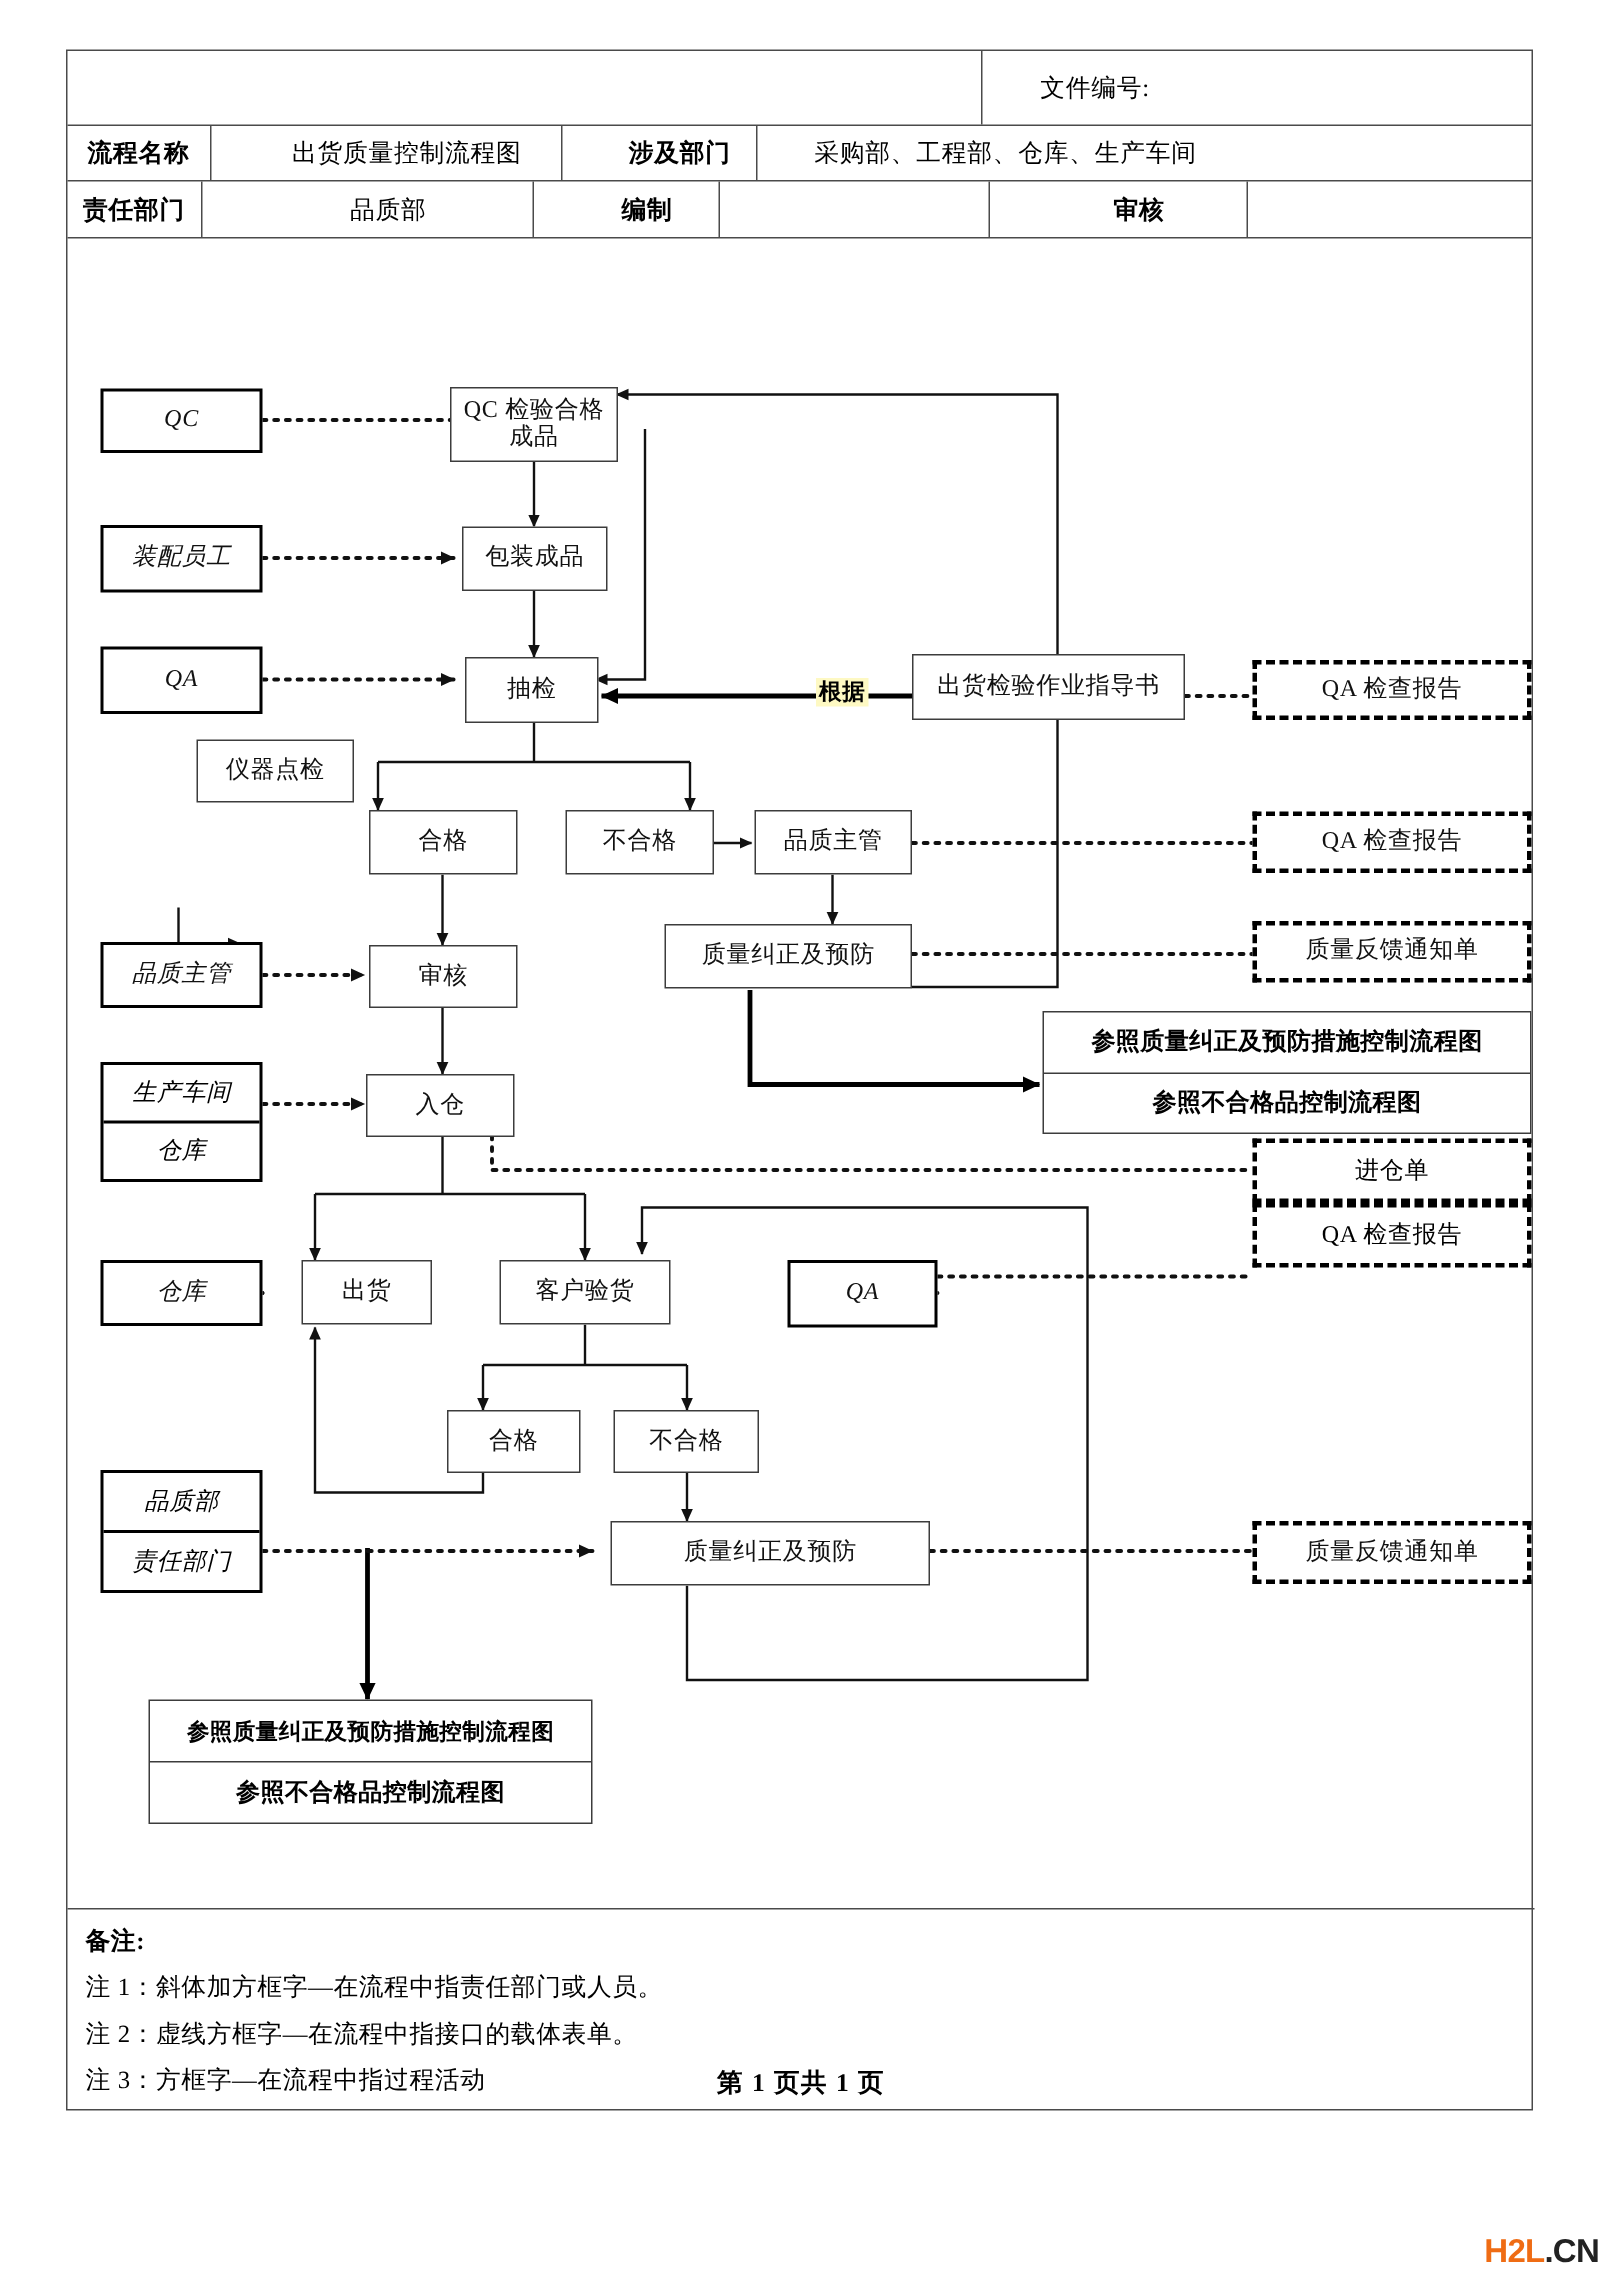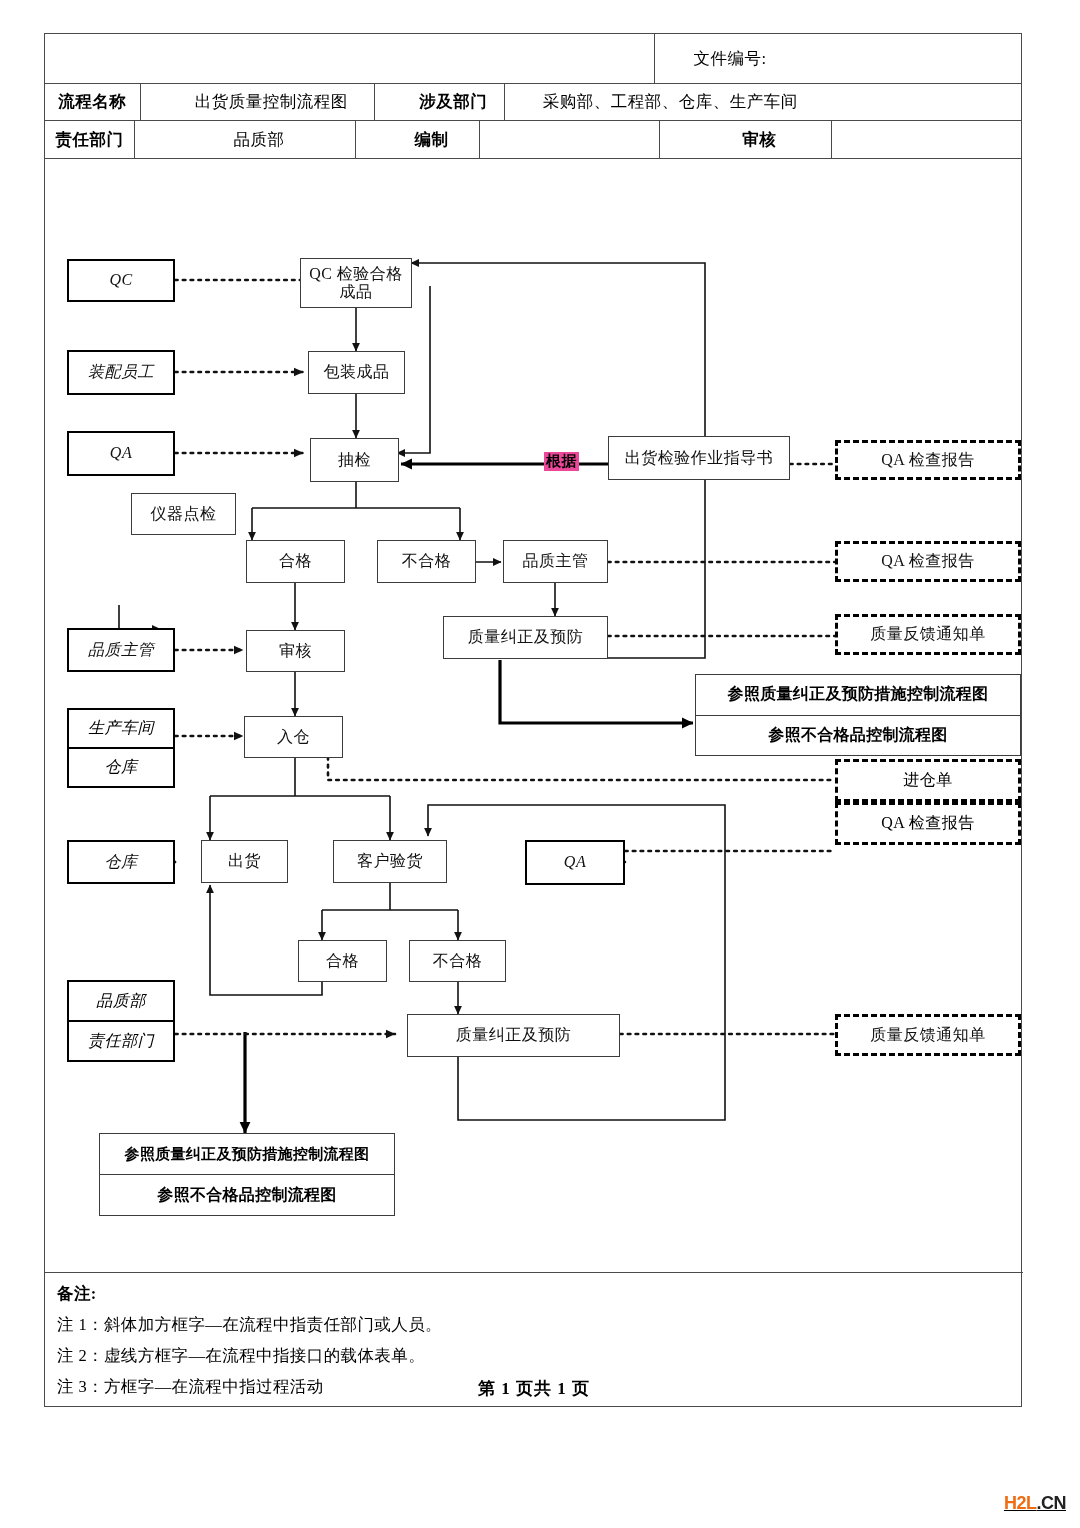--- a/index.html
+++ b/index.html
@@ -50,34 +50,34 @@
   .ref-split > div{flex:1;display:flex;align-items:center;justify-content:center;
       font-weight:bold;font-size:16px;letter-spacing:.3px;}
   .ref-split > div:first-child{border-bottom:1px solid #3c3c3c;}
 
   .form-split{position:absolute;box-sizing:border-box;background:#fff;
       display:flex;flex-direction:column;}
   .form-split > div{flex:1;display:flex;align-items:center;justify-content:center;
       font-size:16px;letter-spacing:.5px;border:3px dashed #000;}
   .form-split > div + div{border-top:3px dashed #000;}
 
-  .edgelabel{position:absolute;font-size:15px;font-weight:bold;background:#ec4899;
+  .edgelabel{position:absolute;font-size:15px;font-weight:bold;background:#fef9c3;
       padding:0 2px;letter-spacing:.5px;}
 
   
   #notes{position:absolute;left:0;bottom:0;width:978px;height:134px;
      border-top:1px solid #4a4a4a;box-sizing:border-box;padding:10px 0 0 12px;}
   #notes p{margin:0 0 9px 0;font-size:16.5px;letter-spacing:.4px;}
   #notes p.bold{font-weight:bold;}
   #pagefoot{position:absolute;left:0;bottom:6px;width:978px;text-align:center;
       font-size:17px;font-weight:bold;letter-spacing:1px;}
 
   
-  #wm{position:absolute;right:14px;bottom:14px;font-size:18px;font-weight:bold;
-      font-family:"Liberation Sans",sans-serif;letter-spacing:-.5px;text-decoration:underline;}
+  #wm{position:absolute;right:14px;bottom:14px;font-size:22px;font-weight:bold;
+      font-family:"Liberation Sans",sans-serif;letter-spacing:-.5px;}
   #wm .o{color:#ef6c14;}
   #wm .d{color:#222;}
 </style>
 </head>
 <body>
 
 <div id="doc">
 
   <div class="hdr">
 

